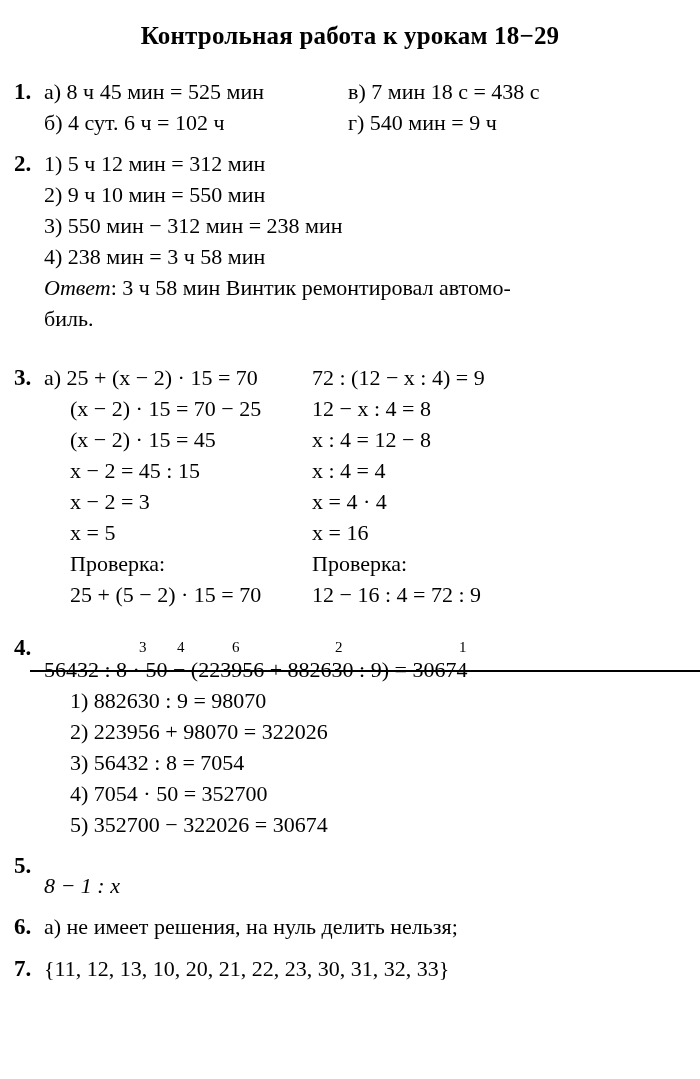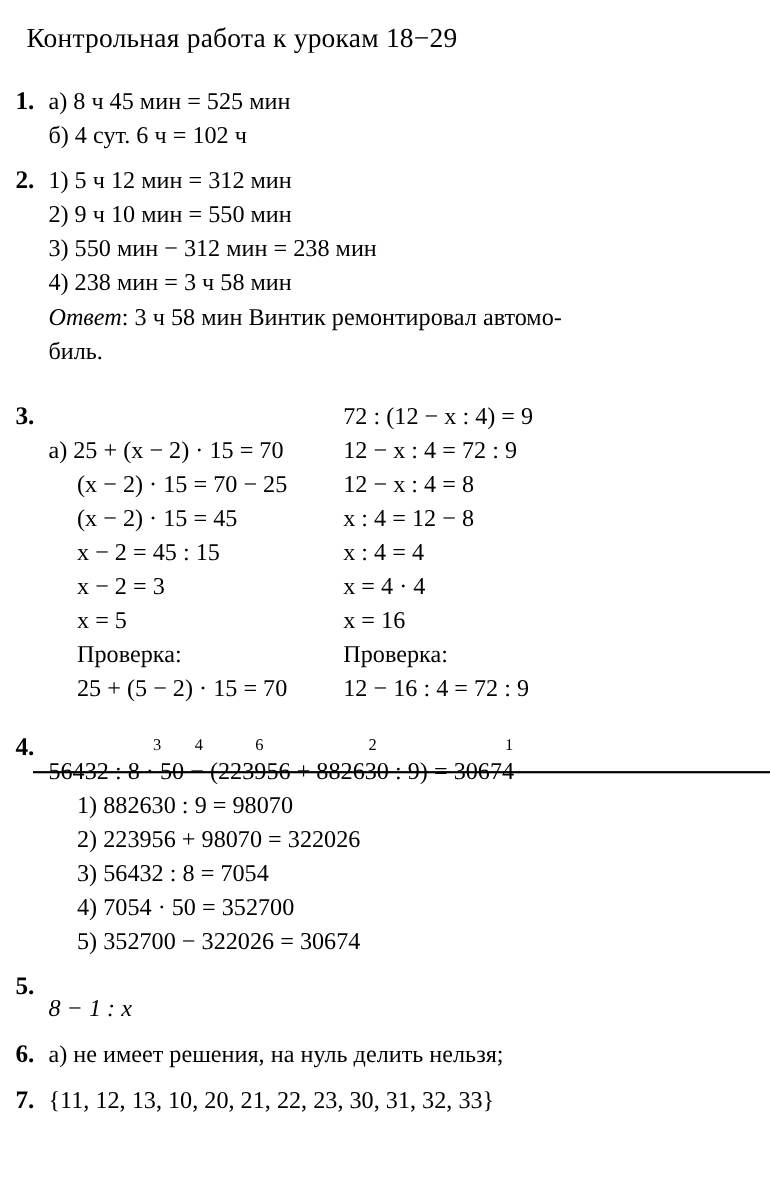--- a/index.html
+++ b/index.html
@@ -16,22 +16,22 @@
     overflow: hidden;
   }
   .page {
     position: relative;
     width: 700px;
     height: 1079px;
     padding: 0;
     box-sizing: border-box;
   }
   .title {
-    text-align: left;
-    font-weight: normal;
+    text-align: center;
+    font-weight: bold;
     font-size: 25px;
     letter-spacing: 0.2px;
     margin: 22px 0 0 0;
     padding: 0 24px;
   }
   .tasks {
     margin-top: 26px;
     padding-left: 14px;
     padding-right: 10px;
   }
@@ -134,20 +134,24 @@
 
   <div class="tasks">
 
     <div class="task">
       <div class="task-num">1.</div>
       <div class="task-body">
         <div class="row2col">
           <div class="col-a">
             <div class="line">а) 8 ч 45 мин = 525 мин</div>
             <div class="line">б) 4 сут. 6 ч = 102 ч</div>
+          </div>
+          <div class="col-b">
+            <div class="line">в) 7 мин 18 с = 438 с</div>
+            <div class="line">г) 540 мин = 9 ч</div>
           </div>
         </div>
       </div>
     </div>
 
     <div class="gap-sm"></div>
 
     <div class="task">
       <div class="task-num">2.</div>
       <div class="task-body">
@@ -171,21 +175,20 @@
             <div class="eq indent">(x − 2) · 15 = 70 − 25</div>
             <div class="eq indent">(x − 2) · 15 = 45</div>
             <div class="eq indent">x − 2 = 45 : 15</div>
             <div class="eq indent">x − 2 = 3</div>
             <div class="eq indent">x = 5</div>
             <div class="eq indent">Проверка:</div>
             <div class="eq indent">25 + (5 − 2) · 15 = 70</div>
           </div>
           <div class="eqcol-right">
             <div class="eq">72 : (12 − x : 4) = 9</div>
-            <div class="eq">12 − x : 4 = 72 : 9</div>
             <div class="eq">12 − x : 4 = 8</div>
             <div class="eq">x : 4 = 12 − 8</div>
             <div class="eq">x : 4 = 4</div>
             <div class="eq">x = 4 · 4</div>
             <div class="eq">x = 16</div>
             <div class="eq">Проверка:</div>
             <div class="eq">12 − 16 : 4 = 72 : 9</div>
           </div>
         </div>
       </div>

